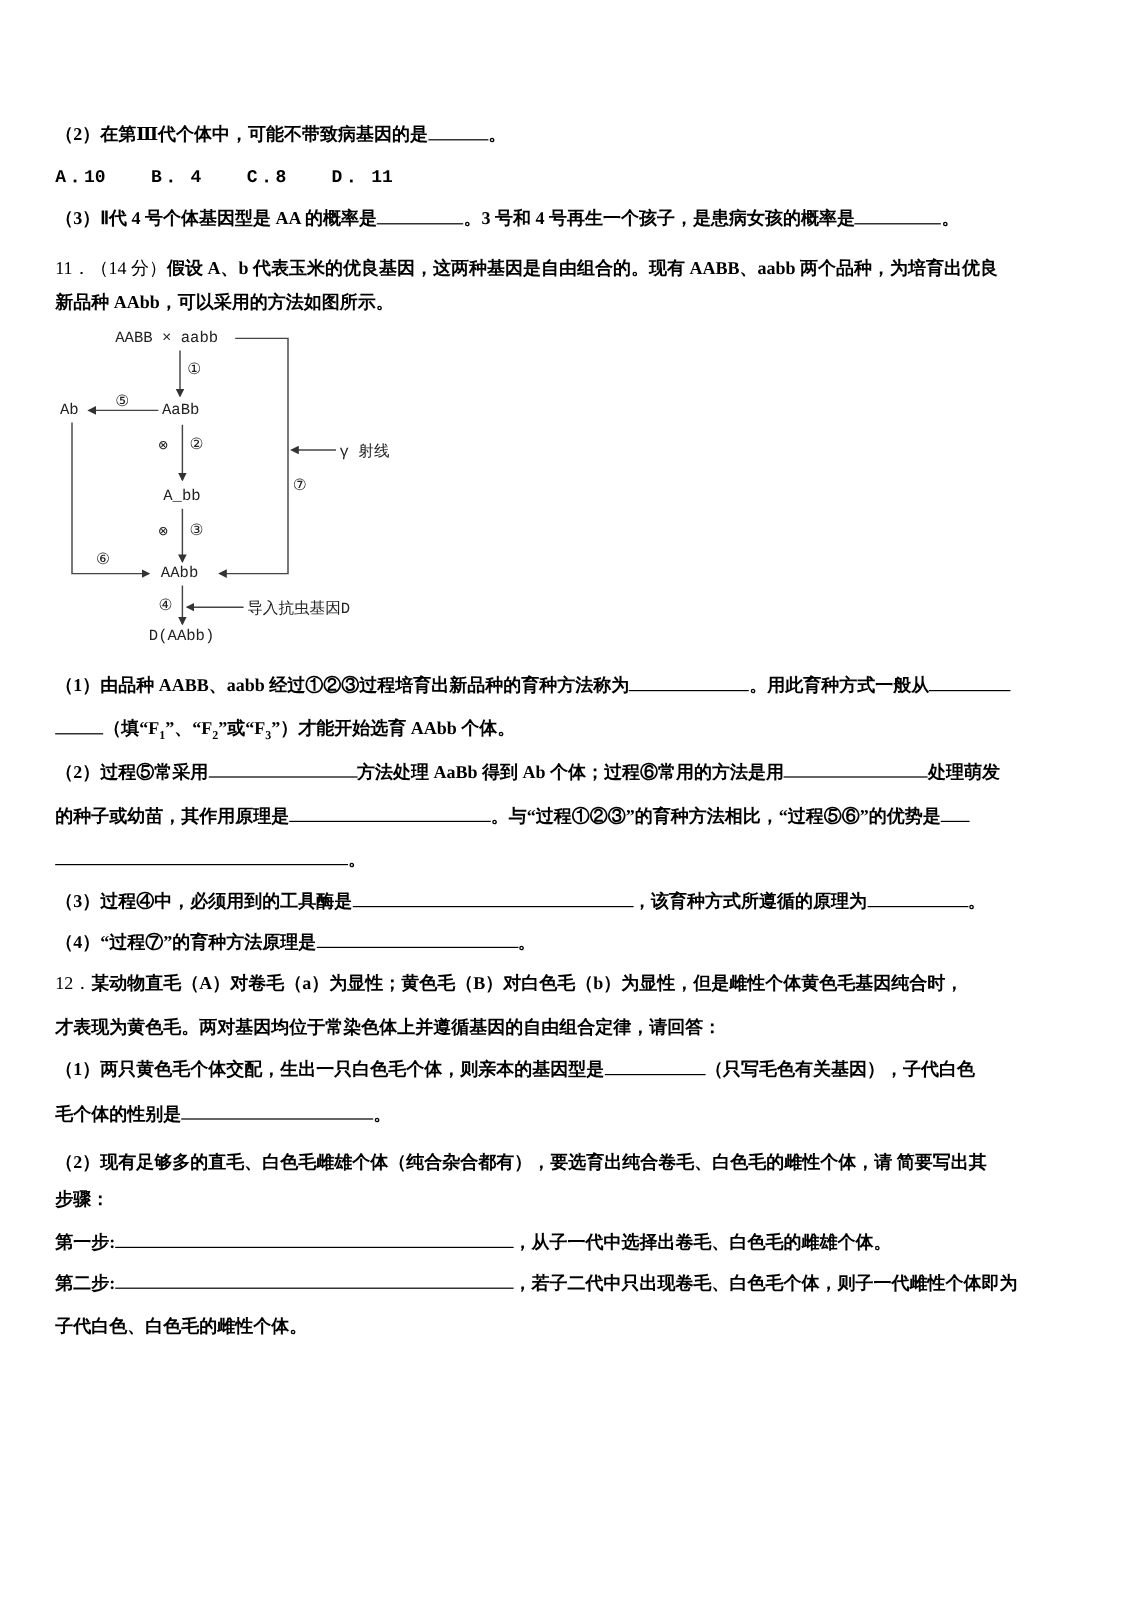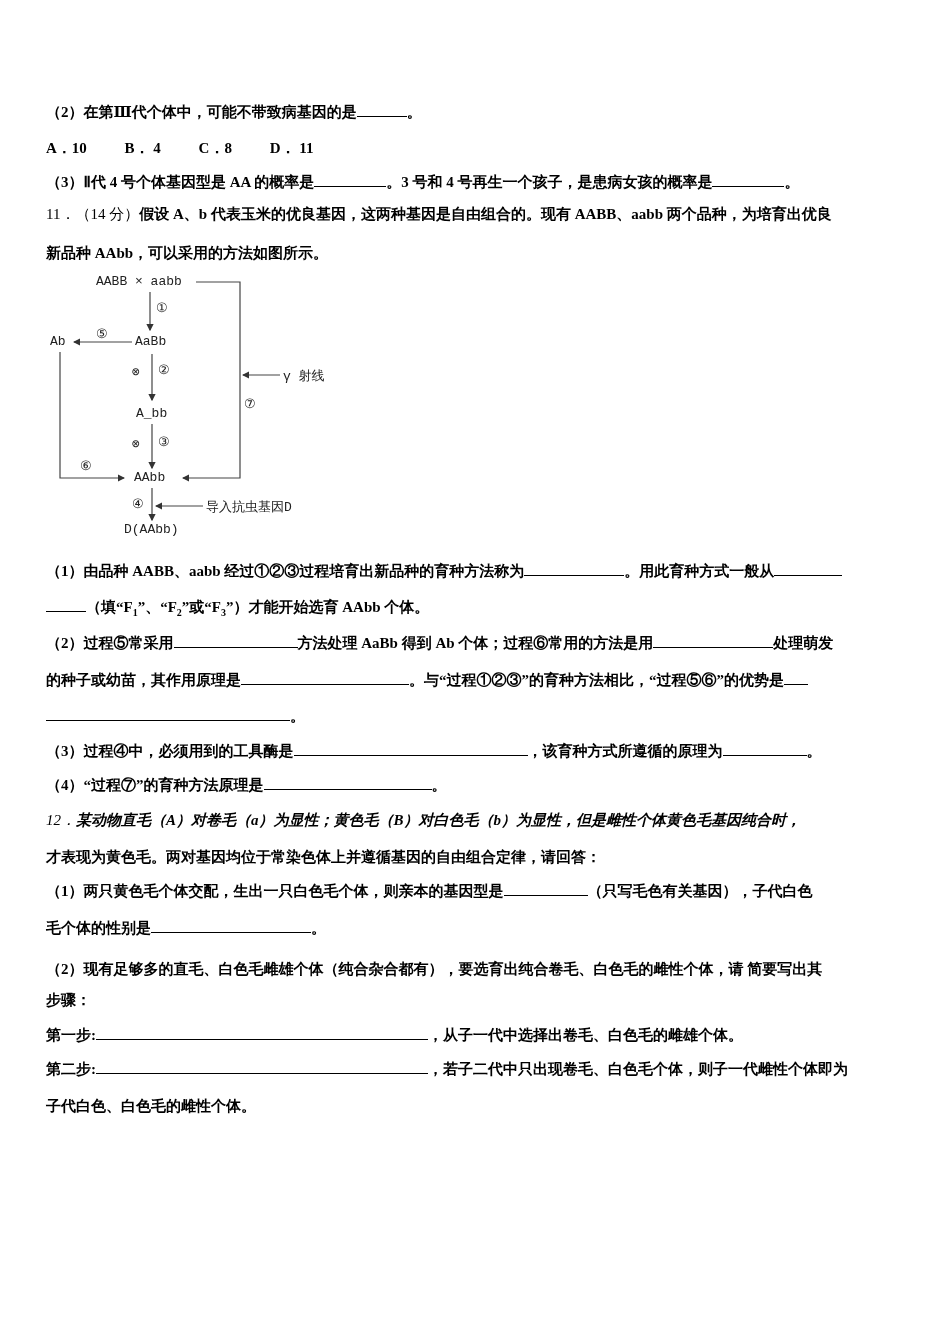--- a/index.html
+++ b/index.html
@@ -1,42 +1,42 @@
 <!DOCTYPE html>
 <html><head>
 <meta charset="utf-8">
 <style>
   html, body { margin: 0; padding: 0; background: #ffffff; }
   body { width: 950px; height: 1344px; position: relative; overflow: hidden;
          font-family: "Liberation Serif", "DejaVu Serif", serif; color: #000; }
   .line { position: absolute; left: 46px; font-size: 15px; font-weight: bold; white-space: nowrap; line-height: 20px; }
   .qnum { font-weight: normal; }
   .blank { display: inline-block; border-bottom: 1px solid #000; height: 14px; vertical-align: baseline; }
-  .opt { display: inline-block; margin-right: 34px; }
+  .opt { display: inline-block; margin-right: 34px; font-family: Liberation Mono, monospace; }
   sub { font-size: 10px; }
   #diagram { position: absolute; left: 48px; top: 272px; width: 310px; height: 268px; }
   #diagram .lbl { position: absolute; font-size: 13px; font-family: Liberation Mono, monospace; white-space: nowrap; color: #222; }
 </style>
 </head>
 <body>
 
 <div class="line" style="top:102px;">
   <span>（2）在第Ⅲ代个体中，可能不带致病基因的是</span><span class="blank" style="width:50px"></span><span>。</span>
 </div>
 <div class="line" style="top:138px;">
   <span class="opt">A．10</span>
   <span class="opt">B． 4</span>
   <span class="opt">C．8</span>
   <span class="opt">D． 11</span>
 </div>
 <div class="line" style="top:172px;font-family:Liberation Serif, serif;">
   <span>（3）Ⅱ代 4 号个体基因型是 AA 的概率是</span><span class="blank" style="width:72px"></span><span>。3 号和 4 号再生一个孩子，是患病女孩的概率是</span><span class="blank" style="width:72px"></span><span>。</span>
 </div>
 
-<div class="line" style="top:204px;">
+<div class="line" style="top:214px;">
   <span class="qnum">11．（14 分）</span><span>假设 A、b 代表玉米的优良基因，这两种基因是自由组合的。现有 AABB、aabb 两个品种，为培育出优良</span>
 </div>
 <div class="line" style="top:243px;">
   <span>新品种 AAbb，可以采用的方法如图所示。</span>
 </div>
 
 <div id="diagram">
   <svg width="310" height="268" viewBox="0 0 310 268" style="position:absolute;left:0;top:0">
     <defs>
       <marker id="ah" markerWidth="6" markerHeight="6" refX="5" refY="3" orient="auto">
@@ -100,21 +100,21 @@
   <span class="blank" style="width:244px"></span><span>。</span>
 </div>
 
 <div class="line" style="top:741px;">
   <span>（3）过程④中，必须用到的工具酶是</span><span class="blank" style="width:234px"></span><span>，该育种方式所遵循的原理为</span><span class="blank" style="width:84px"></span><span>。</span>
 </div>
 <div class="line" style="top:775px;">
   <span>（4）“过程⑦”的育种方法原理是</span><span class="blank" style="width:168px"></span><span>。</span>
 </div>
 
-<div class="line" style="top:810px;font-style:italic;">
+<div class="line" style="top:810px;">
   <span class="qnum">12．</span><span>某动物直毛（A）对卷毛（a）为显性；黄色毛（B）对白色毛（b）为显性，但是雌性个体黄色毛基因纯合时，</span>
 </div>
 <div class="line" style="top:847px;">
   <span>才表现为黄色毛。两对基因均位于常染色体上并遵循基因的自由组合定律，请回答：</span>
 </div>
 <div class="line" style="top:881px;">
   <span>（1）两只黄色毛个体交配，生出一只白色毛个体，则亲本的基因型是</span><span class="blank" style="width:84px"></span><span>（只写毛色有关基因），子代白色</span>
 </div>
 <div class="line" style="top:918px;">
   <span>毛个体的性别是</span><span class="blank" style="width:160px"></span><span>。</span>

